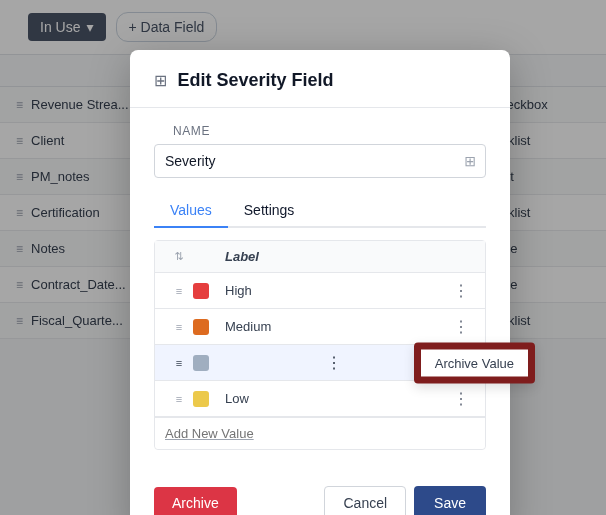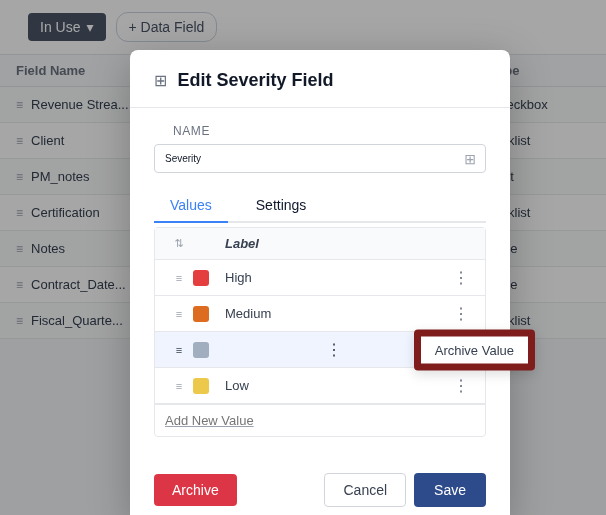--- a/index.html
+++ b/index.html
@@ -163,39 +163,39 @@
     .name-input-wrap {
       position: relative;
       margin-bottom: 16px;
     }
 
     .name-input {
       width: 100%;
       border: 1px solid #d1d5db;
       border-radius: 4px;
       padding: 8px 36px 8px 10px;
-      font-size: 10px;
+      font-size: 14px;
       color: #111827;
       outline: none;
     }
 
     .input-icon {
       position: absolute;
       right: 10px;
       top: 50%;
       transform: translateY(-50%);
       color: #9ca3af;
       font-size: 14px;
     }
 
     .tabs {
       display: flex;
       border-bottom: 2px solid #e5e7eb;
-      margin-bottom: 4px;
-      gap: 12px;
+      margin-bottom: 12px;
+      gap: 0;
     }
 
     .tab {
       padding: 8px 16px;
       font-size: 14px;
       cursor: pointer;
       color: #0f172a;
       border-bottom: 2px solid transparent;
       margin-bottom: -2px;
     }
@@ -356,21 +356,20 @@
     <button class="btn-inuse">
       <span>In Use</span>
       <span>▾</span>
     </button>
     <button class="btn-datafield">
       <span>+ Data Field</span>
     </button>
   </div>
   <div class="bg-table-content">
     <div class="table-header-row">
-      <span>Field Name</span>
       <span></span>
       <span>Type</span>
     </div>
     <div class="table-row">
       <div class="field-name-cell">
           <span class="drag-icon">≡</span>
           <span>Revenue Strea...</span>
         </div>
       <div></div>
       <div class="type-cell">Checkbox</div>

